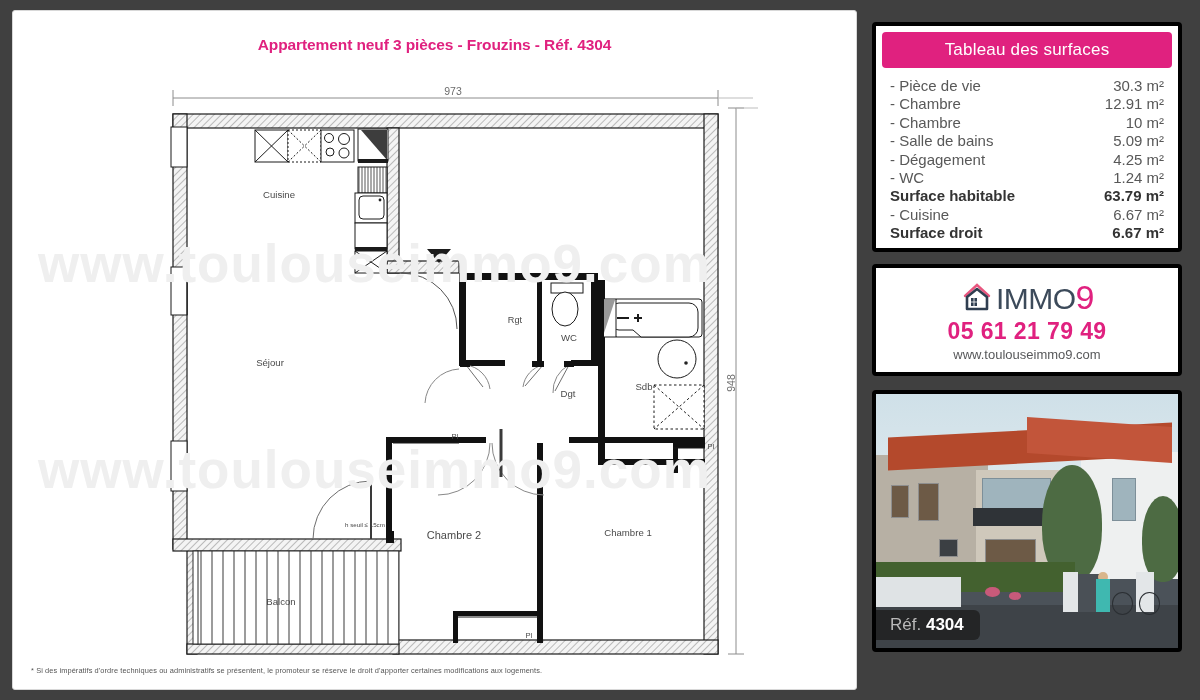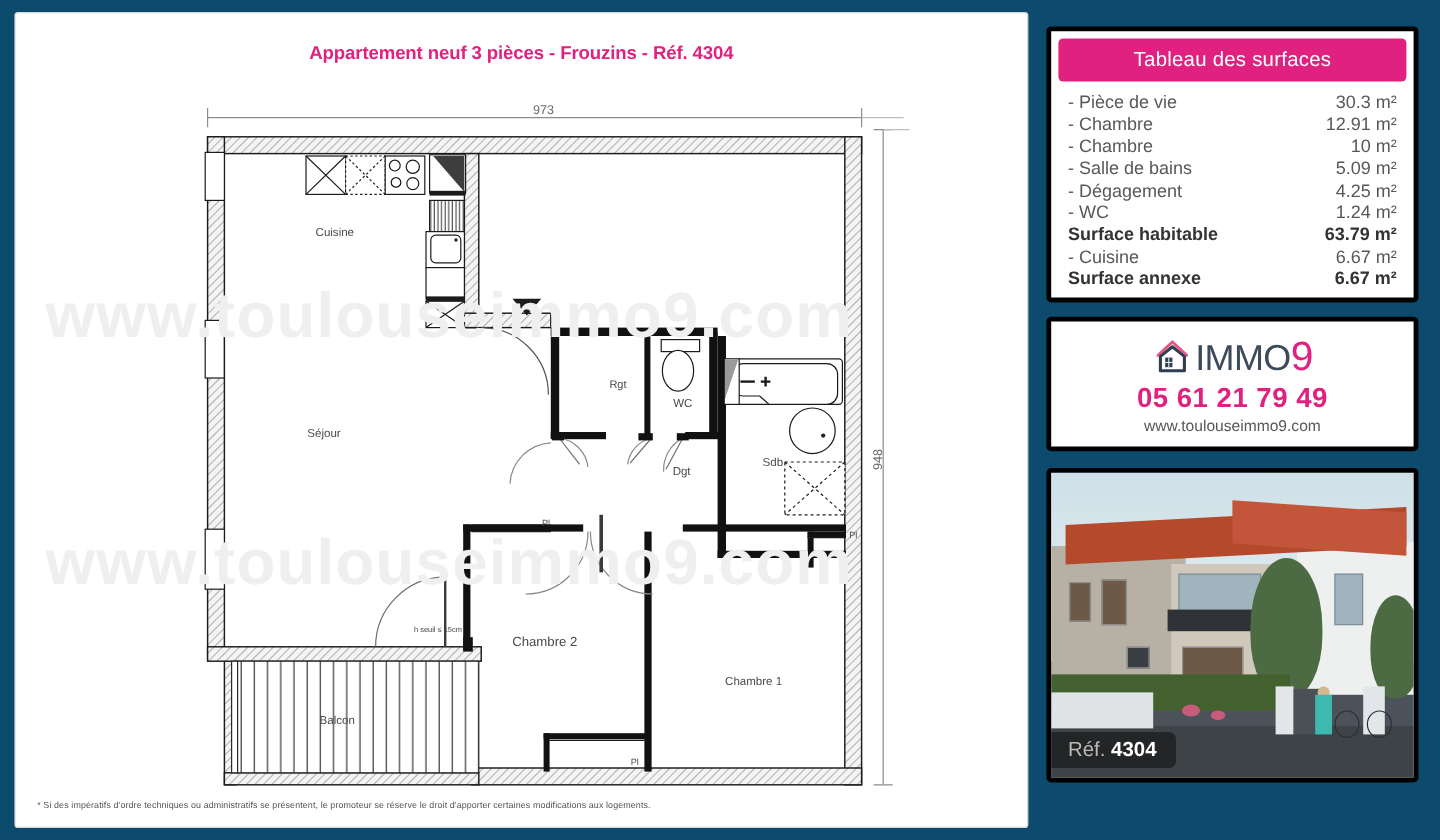--- a/index.html
+++ b/index.html
@@ -6,21 +6,21 @@
   html, body {
     margin: 0; padding: 0;
     width: 1200px; height: 700px;
     background: #e8e8e8;
     font-family: "Liberation Sans", sans-serif;
     overflow: hidden;
   }
   #page {
     position: relative;
     width: 1200px; height: 700px;
-    background: #0c4a6e;
+    background: #404040;
     text-decoration: underline;
   }
   
   #card {
     position: absolute;
     left: 12px; top: 10px;
     width: 845px; height: 680px;
     background: #ffffff;
     border: 1px solid #d8d8d8;
     border-radius: 3px;
@@ -362,21 +362,21 @@
 
       
       <div>
         <span style="position:absolute;left:266px;top:183px;transform:translate(-50%,-50%);font-size:9.6px;color:#4a4a4a;">Cuisine</span>
         <span style="position:absolute;left:257px;top:351px;transform:translate(-50%,-50%);font-size:9.6px;color:#4a4a4a;">Séjour</span>
         <span style="position:absolute;left:490px;top:309px;transform:translate(-50%,-50%);font-size:9.2px;color:#4a4a4a;padding-left:24px;">Rgt</span>
         <span style="position:absolute;left:556px;top:326px;transform:translate(-50%,-50%);font-size:9.6px;color:#4a4a4a;">WC</span>
         <span style="position:absolute;left:519px;top:382px;transform:translate(-50%,-50%);font-size:9.6px;color:#4a4a4a;margin-left:36px;">Dgt</span>
         <span style="position:absolute;left:631px;top:375px;transform:translate(-50%,-50%);font-size:9.6px;color:#4a4a4a;">Sdb</span>
         <span style="position:absolute;left:441px;top:524px;transform:translate(-50%,-50%);font-size:11px;color:#4a4a4a;">Chambre 2</span>
-        <span style="position:absolute;left:615px;top:521px;transform:translate(-50%,-50%);font-size:9.6px;color:#4a4a4a;margin-top:36px;">Chambre 1</span>
+        <span style="position:absolute;left:615px;top:521px;transform:translate(-50%,-50%);font-size:9.6px;color:#4a4a4a;">Chambre 1</span>
         <span style="position:absolute;left:268px;top:590px;transform:translate(-50%,-50%);font-size:9.6px;color:#4a4a4a;">Balcon</span>
         <span style="position:absolute;left:442px;top:425px;transform:translate(-50%,-50%);font-size:7.6px;color:#4a4a4a;">Pl</span>
         <span style="position:absolute;left:698px;top:435px;transform:translate(-50%,-50%);font-size:7.6px;color:#4a4a4a;">Pl</span>
         <span style="position:absolute;left:516px;top:624px;transform:translate(-50%,-50%);font-size:7.6px;color:#4a4a4a;">Pl</span>
       </div>
     </div>
 
     <div id="footnote">* Si des impératifs d'ordre techniques ou administratifs se présentent, le promoteur se réserve le droit d'apporter certaines modifications aux logements.</div>
   </div>
 
@@ -409,21 +409,21 @@
       </div>
       <div class="srow total">
         <span class="lbl">Surface habitable</span>
         <span class="val">63.79 m²</span>
       </div>
       <div class="srow">
         <span class="lbl">- Cuisine</span>
         <span class="val">6.67 m²</span>
       </div>
       <div class="srow total">
-        <span class="lbl">Surface annexe</span>
+        <span class="lbl">Surface droit</span>
         <span class="val">6.67 m²</span>
       </div>
     </div>
   </div>
 
   <div class="panel" id="contact-panel">
     <div id="logo-row">
       <span id="logo-mark">
         <svg width="34" height="32" viewBox="0 0 34 32">
           <path d="M5,15 L17,4 L29,15" fill="none" stroke="#e8567f" stroke-width="2.4" stroke-linecap="round"></path>

